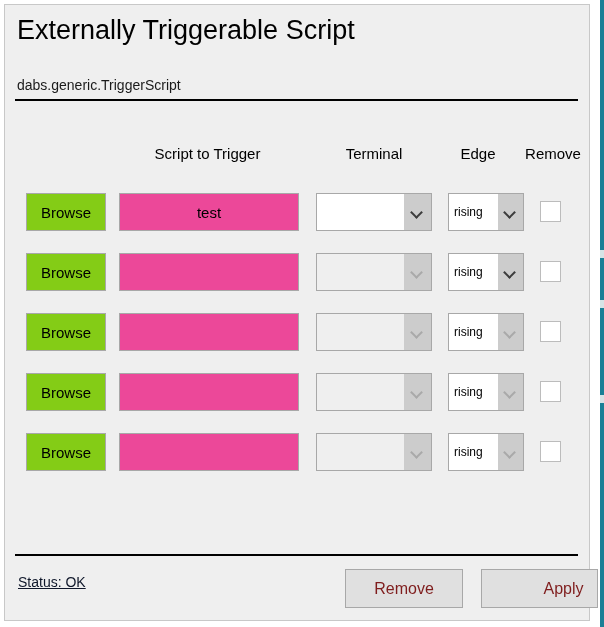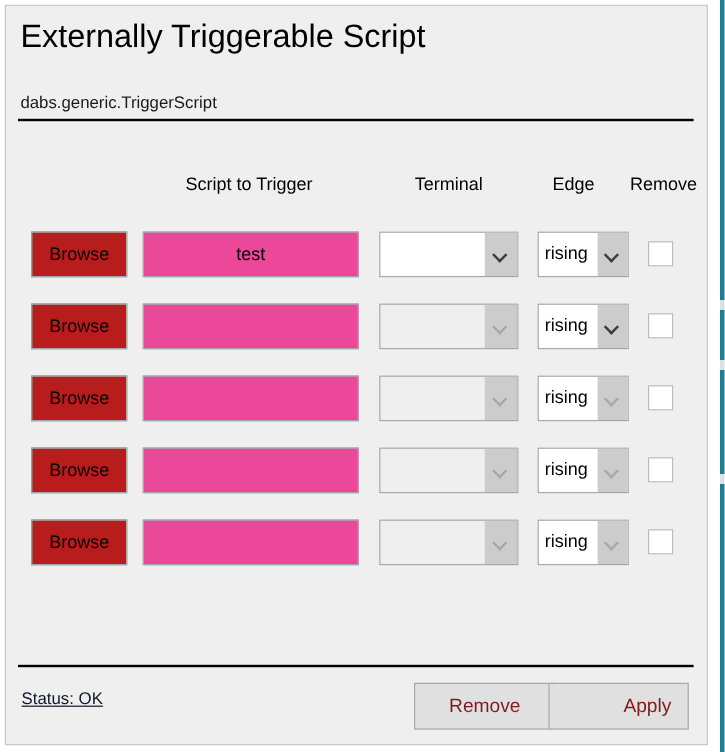--- a/index.html
+++ b/index.html
@@ -106,21 +106,21 @@
     width: 586px;
     height: 40px;
   }
 
   .browse-btn {
     position: absolute;
     left: 21px;
     top: 0;
     width: 80px;
     height: 38px;
-    background: #b91c1c;
+    background: #84cc16;
     border: 1px solid #a8a8a8;
     box-sizing: border-box;
     font-family: "Liberation Sans", sans-serif;
     font-size: 15px;
     color: #000000;
     cursor: pointer;
     padding: 0;
   }
 
   .script-field {
@@ -215,21 +215,21 @@
     background: #ffffff;
     cursor: pointer;
   }
   .edge-select .value {
     position: absolute;
     left: 5px;
     top: 0;
     right: 26px;
     height: 36px;
     line-height: 36px;
-    font-size: 15px;
+    font-size: 12px;
     color: #000000;
     overflow: hidden;
     white-space: nowrap;
   }
   .edge-select .arrowbox {
     position: absolute;
     right: 0;
     top: 0;
     width: 25px;
     height: 36px;
@@ -268,21 +268,21 @@
     background: #e0e0e0;
     border: 1px solid #a8a8a8;
     box-sizing: border-box;
     font-family: "Liberation Sans", sans-serif;
     font-size: 16px;
     color: #7f1d1d;
     cursor: pointer;
     padding: 0;
   }
   #remove-button { left: 340px; width: 118px; }
-  #apply-button  { left: 452px; width: 117px; padding-left: 48px; }
+  #apply-button  { left: 476px; width: 117px; padding-left: 48px; }
 </style>
 </head>
 <body>
 
 <div id="screen">
 
   <div id="neighbor-strip">
     <div class="teal"></div>
   </div>
 

